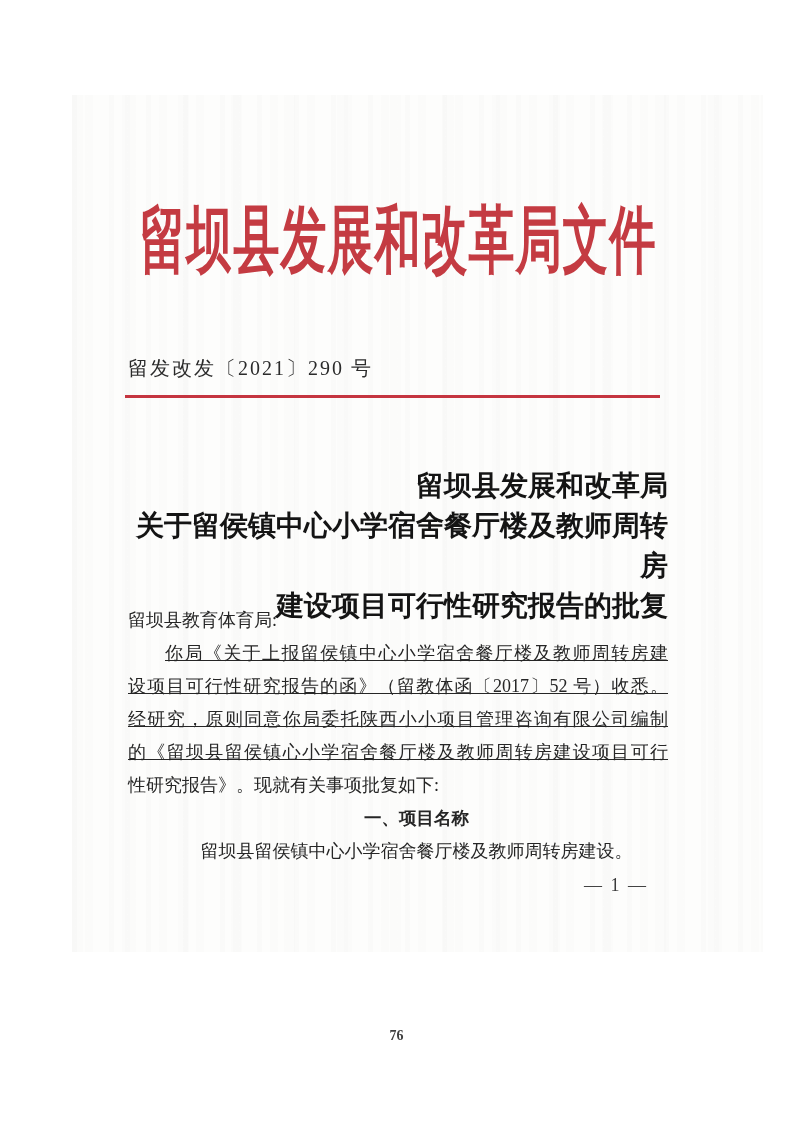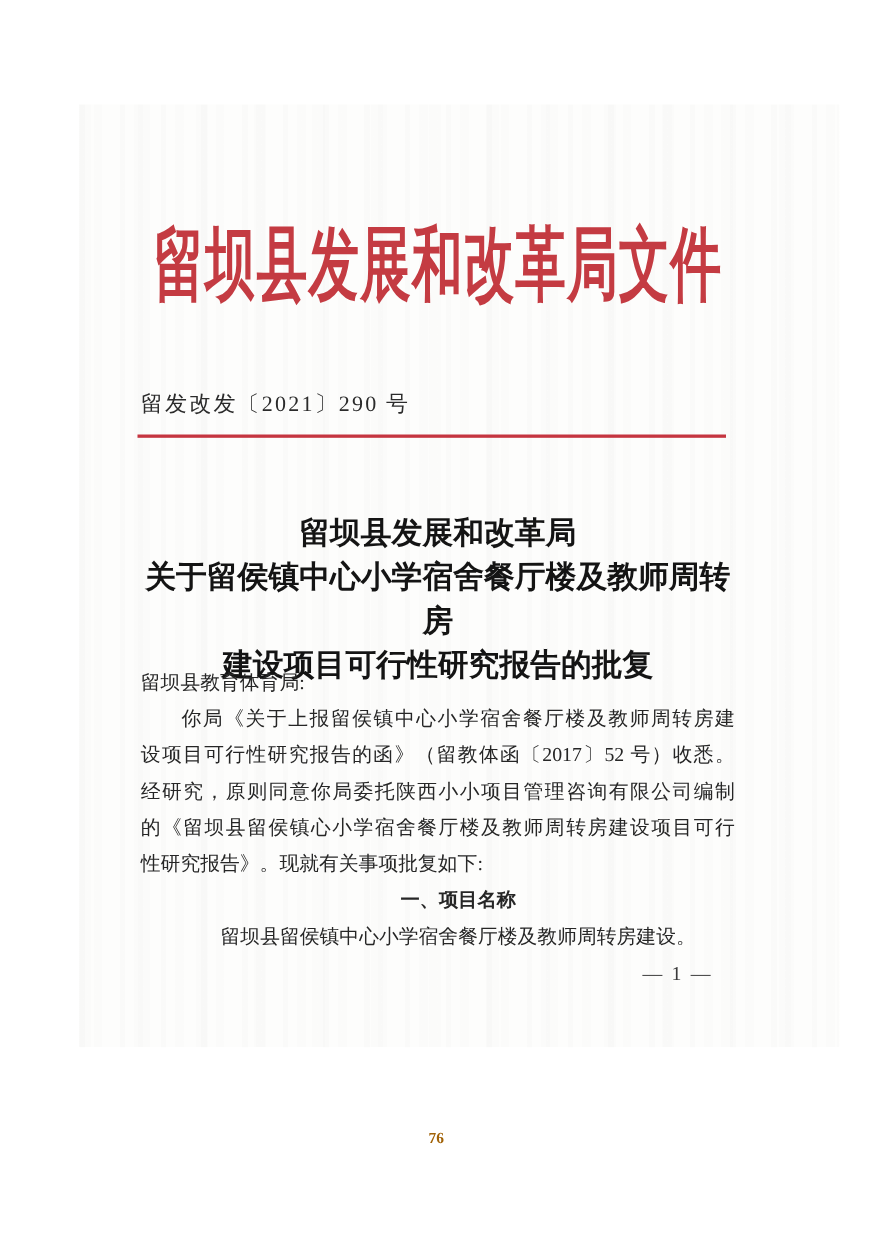--- a/index.html
+++ b/index.html
@@ -45,53 +45,53 @@
     line-height: 28px;
     letter-spacing: 2px;
   }
   .red-rule {
     position: absolute; left: 53px; top: 300px;
     width: 535px; height: 3px;
     background: #c53540;
   }
   .title-block {
     top: 371px;
-    text-align: center;
+    text-align: right;
     color: #141414;
     font-weight: bold;
     font-size: 28px;
     line-height: 40px;
   }
   .body-block {
     top: 509px;
     color: #262626;
     font-size: 18px;
     line-height: 33px;
   }
   .line { width: 540px; }
   .indent { padding-left: 37px; width: 503px; text-align: center; }
-  .j { text-align: justify; text-align-last: justify; }
+  .j { text-align: justify; text-align-last: justify; text-decoration: underline; }
   .hei {
     font-family: "Liberation Sans", "DejaVu Sans", sans-serif;
     font-weight: bold;
     font-size: 17.5px;
   }
   .page-num {
     top: 780px;
     text-align: right;
     padding-right: 20px; width: 520px;
     color: #3a3a3a;
     font-size: 18px;
     letter-spacing: 2px;
   }
   .footer-index {
     position: absolute; left: 0; top: 1028px;
     width: 793px;
     text-align: center;
-    color: #a16207;
+    color: #404040;
     font-size: 14px;
     font-weight: bold;
   }
 </style>
 </head>
 <body>
 
 <div class="page">
   <div class="scan">
 

